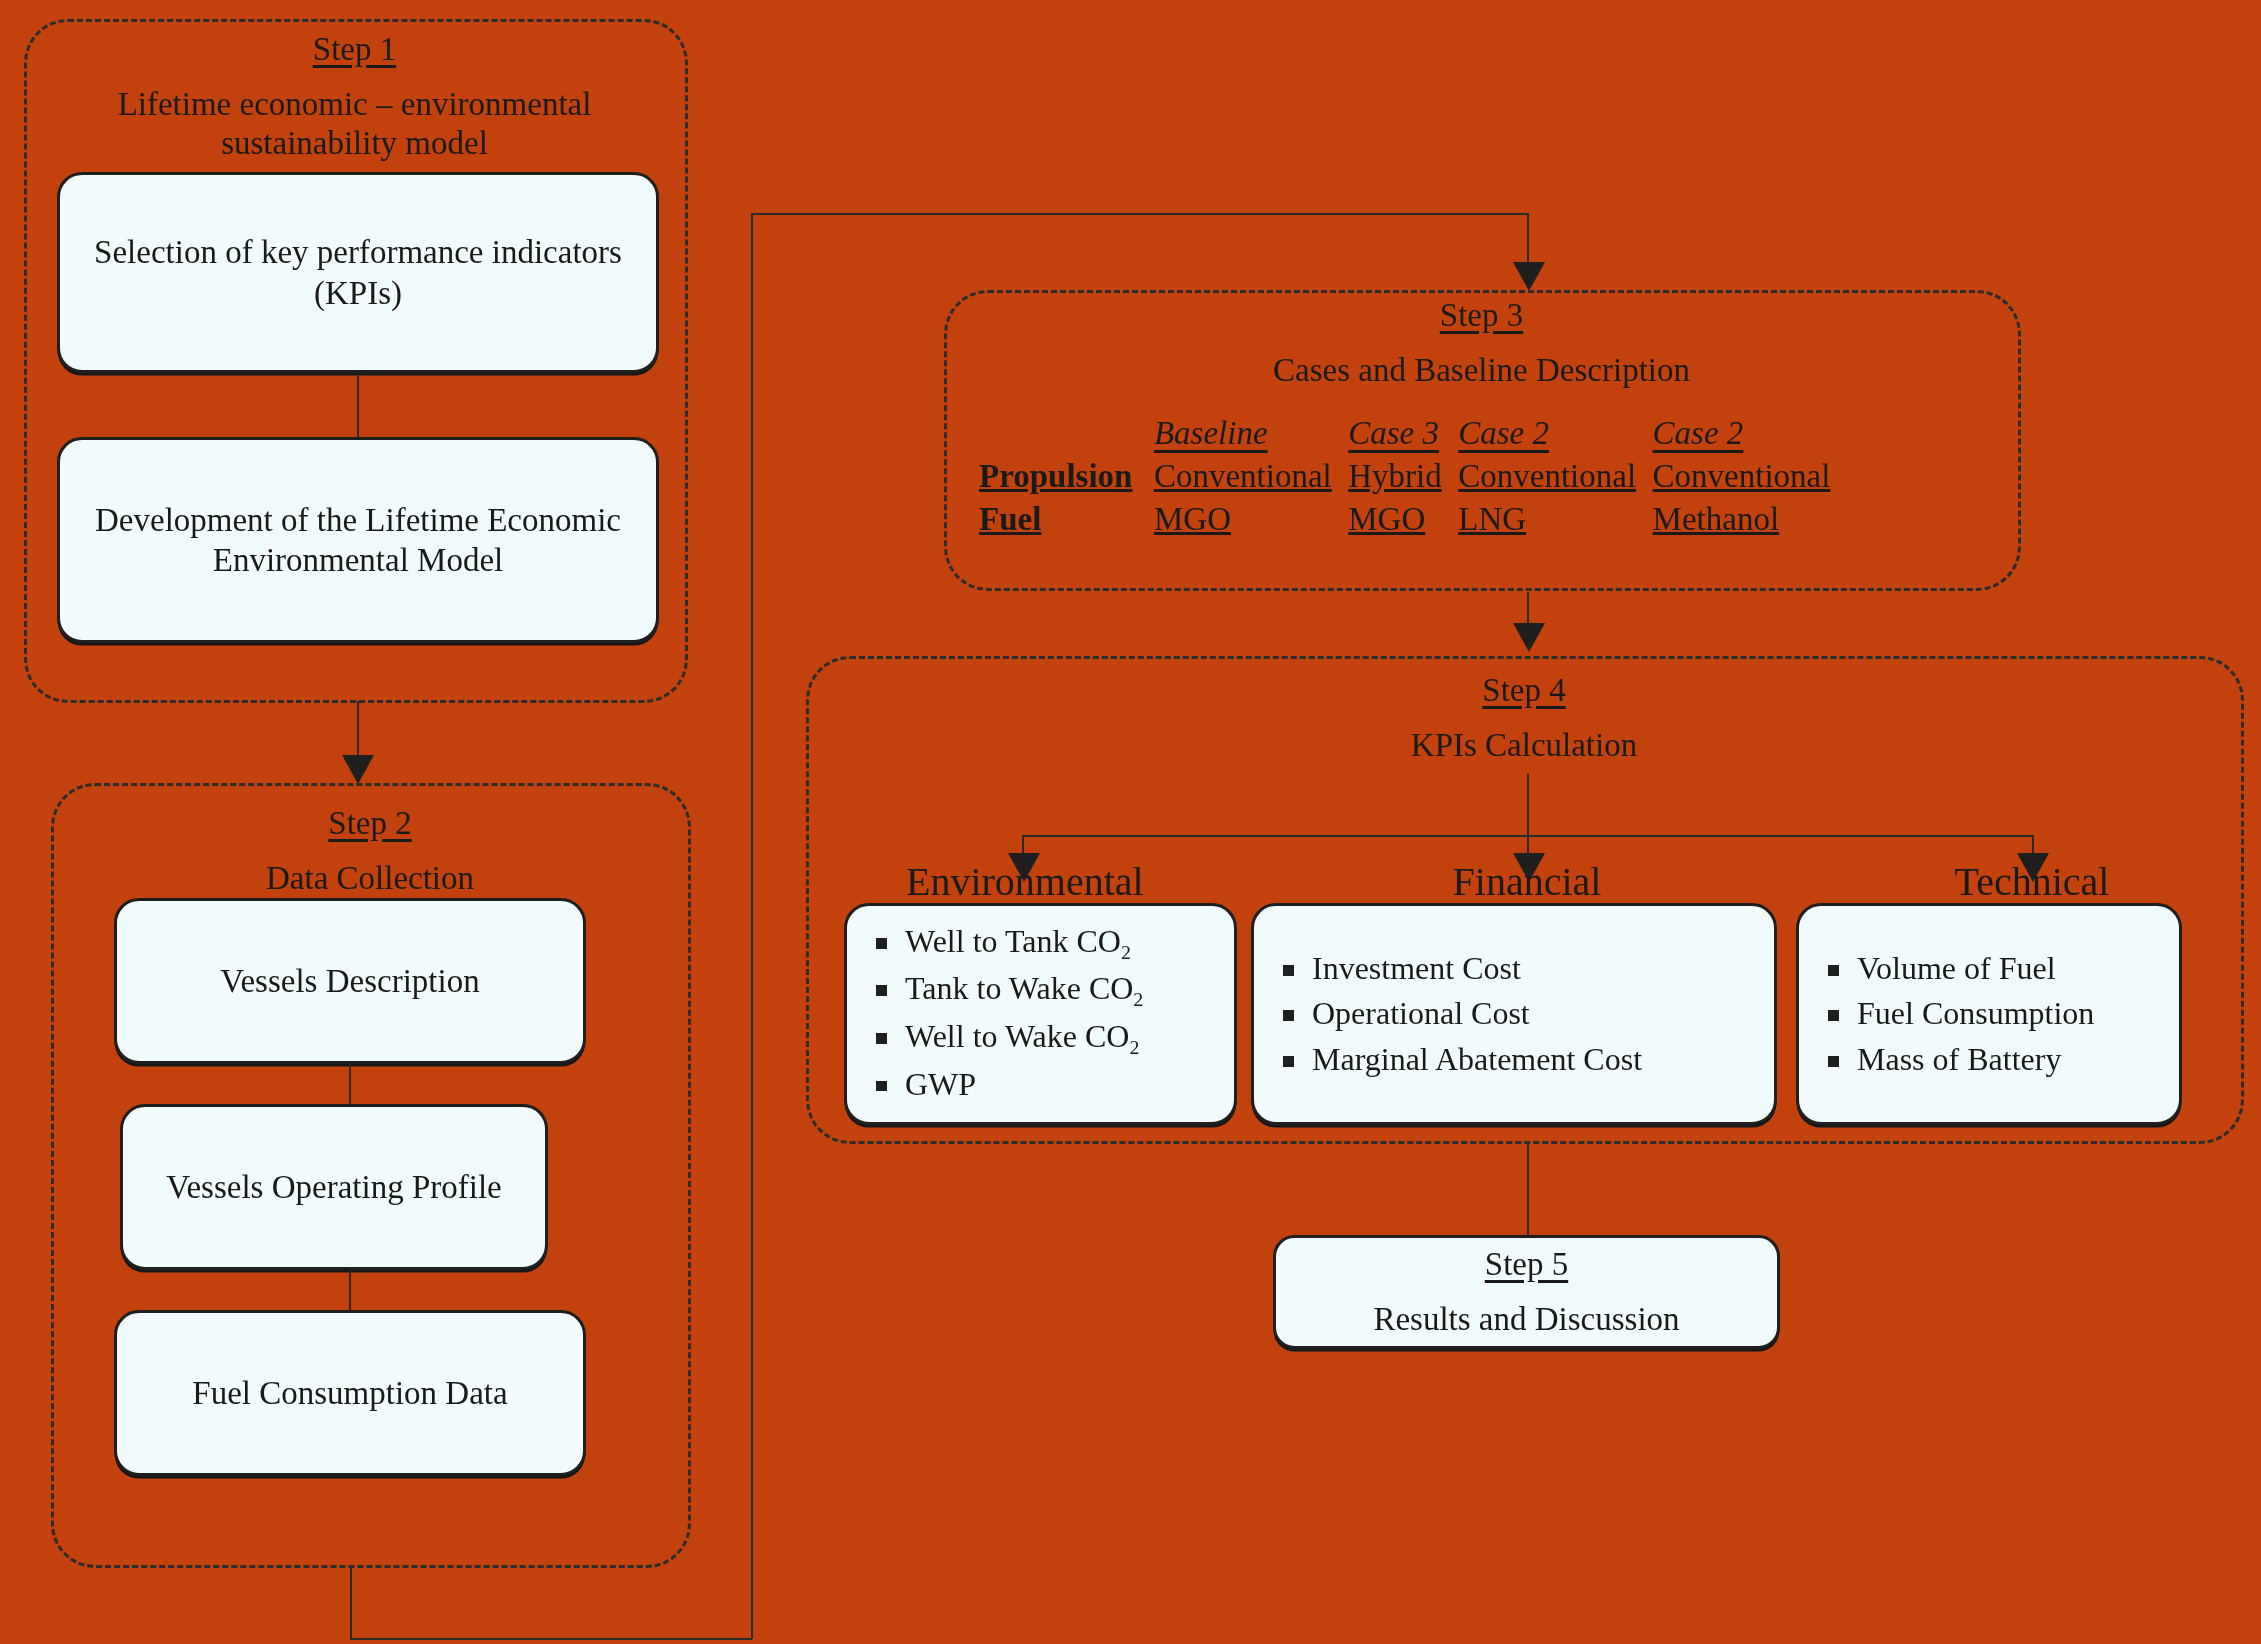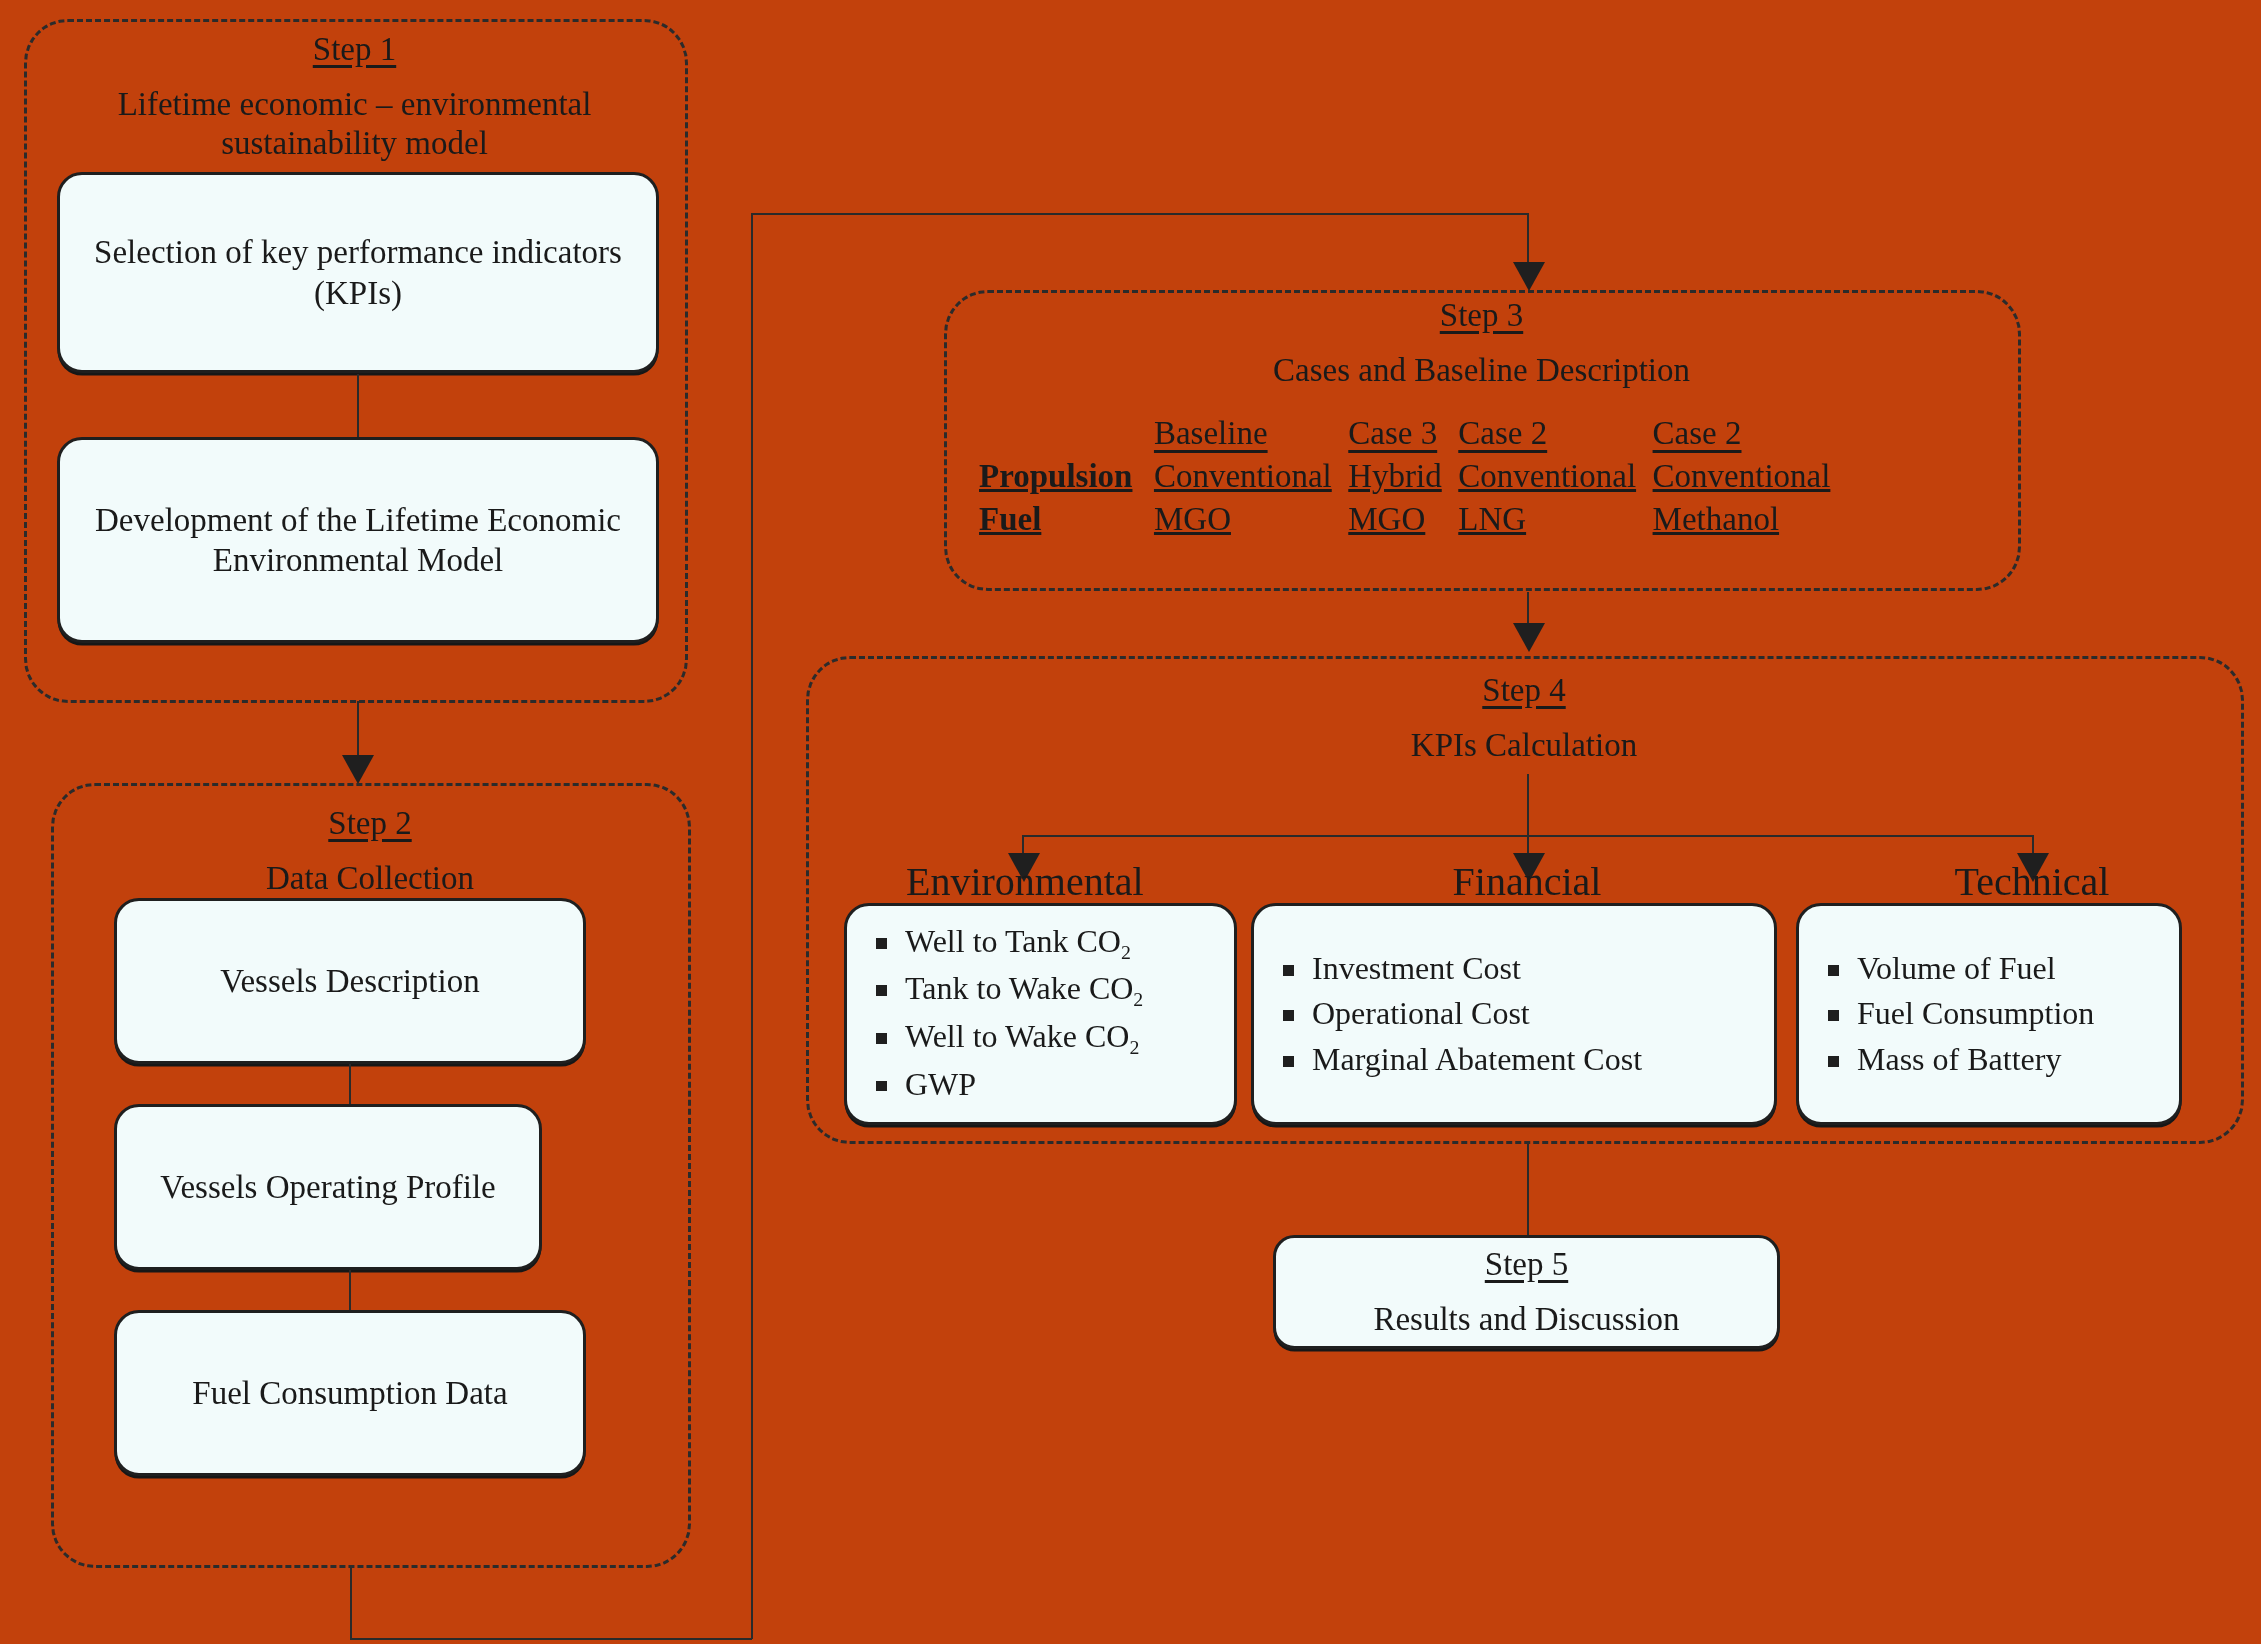--- a/index.html
+++ b/index.html
@@ -122,20 +122,21 @@
     line-height: 1.22;
     text-decoration: underline;
   }
   .case-table td.rowhead {
     font-weight: bold;
     padding-right: 21.5px;
   }
   .case-table td.colhead {
     text-decoration: underline;
     text-underline-offset: 5.7px;
+    font-style: italic;
   }
 
   
   .conn-v {
     position: absolute;
     width: 0;
     border-left: 2.5px solid #2a2a2a;
   }
   .conn-h {
     position: absolute;
@@ -182,21 +183,21 @@
     <span class="step-num">Step 2</span>
     <span class="step-sub">Data Collection</span>
   </div>
 
   <div class="node-box" style="left:114px; top:898px; width:472px; height:166px;">
     <span class="node-text">Vessels Description</span>
   </div>
 
   <div class="conn-v" style="left:349px; top:1064px; height:40px;"></div>
 
-  <div class="node-box" style="left:114px; top:1104px; width:428px; height:166px;">
+  <div class="node-box" style="left:120px; top:1104px; width:428px; height:166px;">
     <span class="node-text">Vessels Operating Profile</span>
   </div>
 
   <div class="conn-v" style="left:349px; top:1270px; height:40px;"></div>
 
   <div class="node-box" style="left:114px; top:1310px; width:472px; height:166px;">
     <span class="node-text">Fuel Consumption Data</span>
   </div>
 
   <div class="conn-v" style="left:350px; top:1567px; height:72px;"></div>

